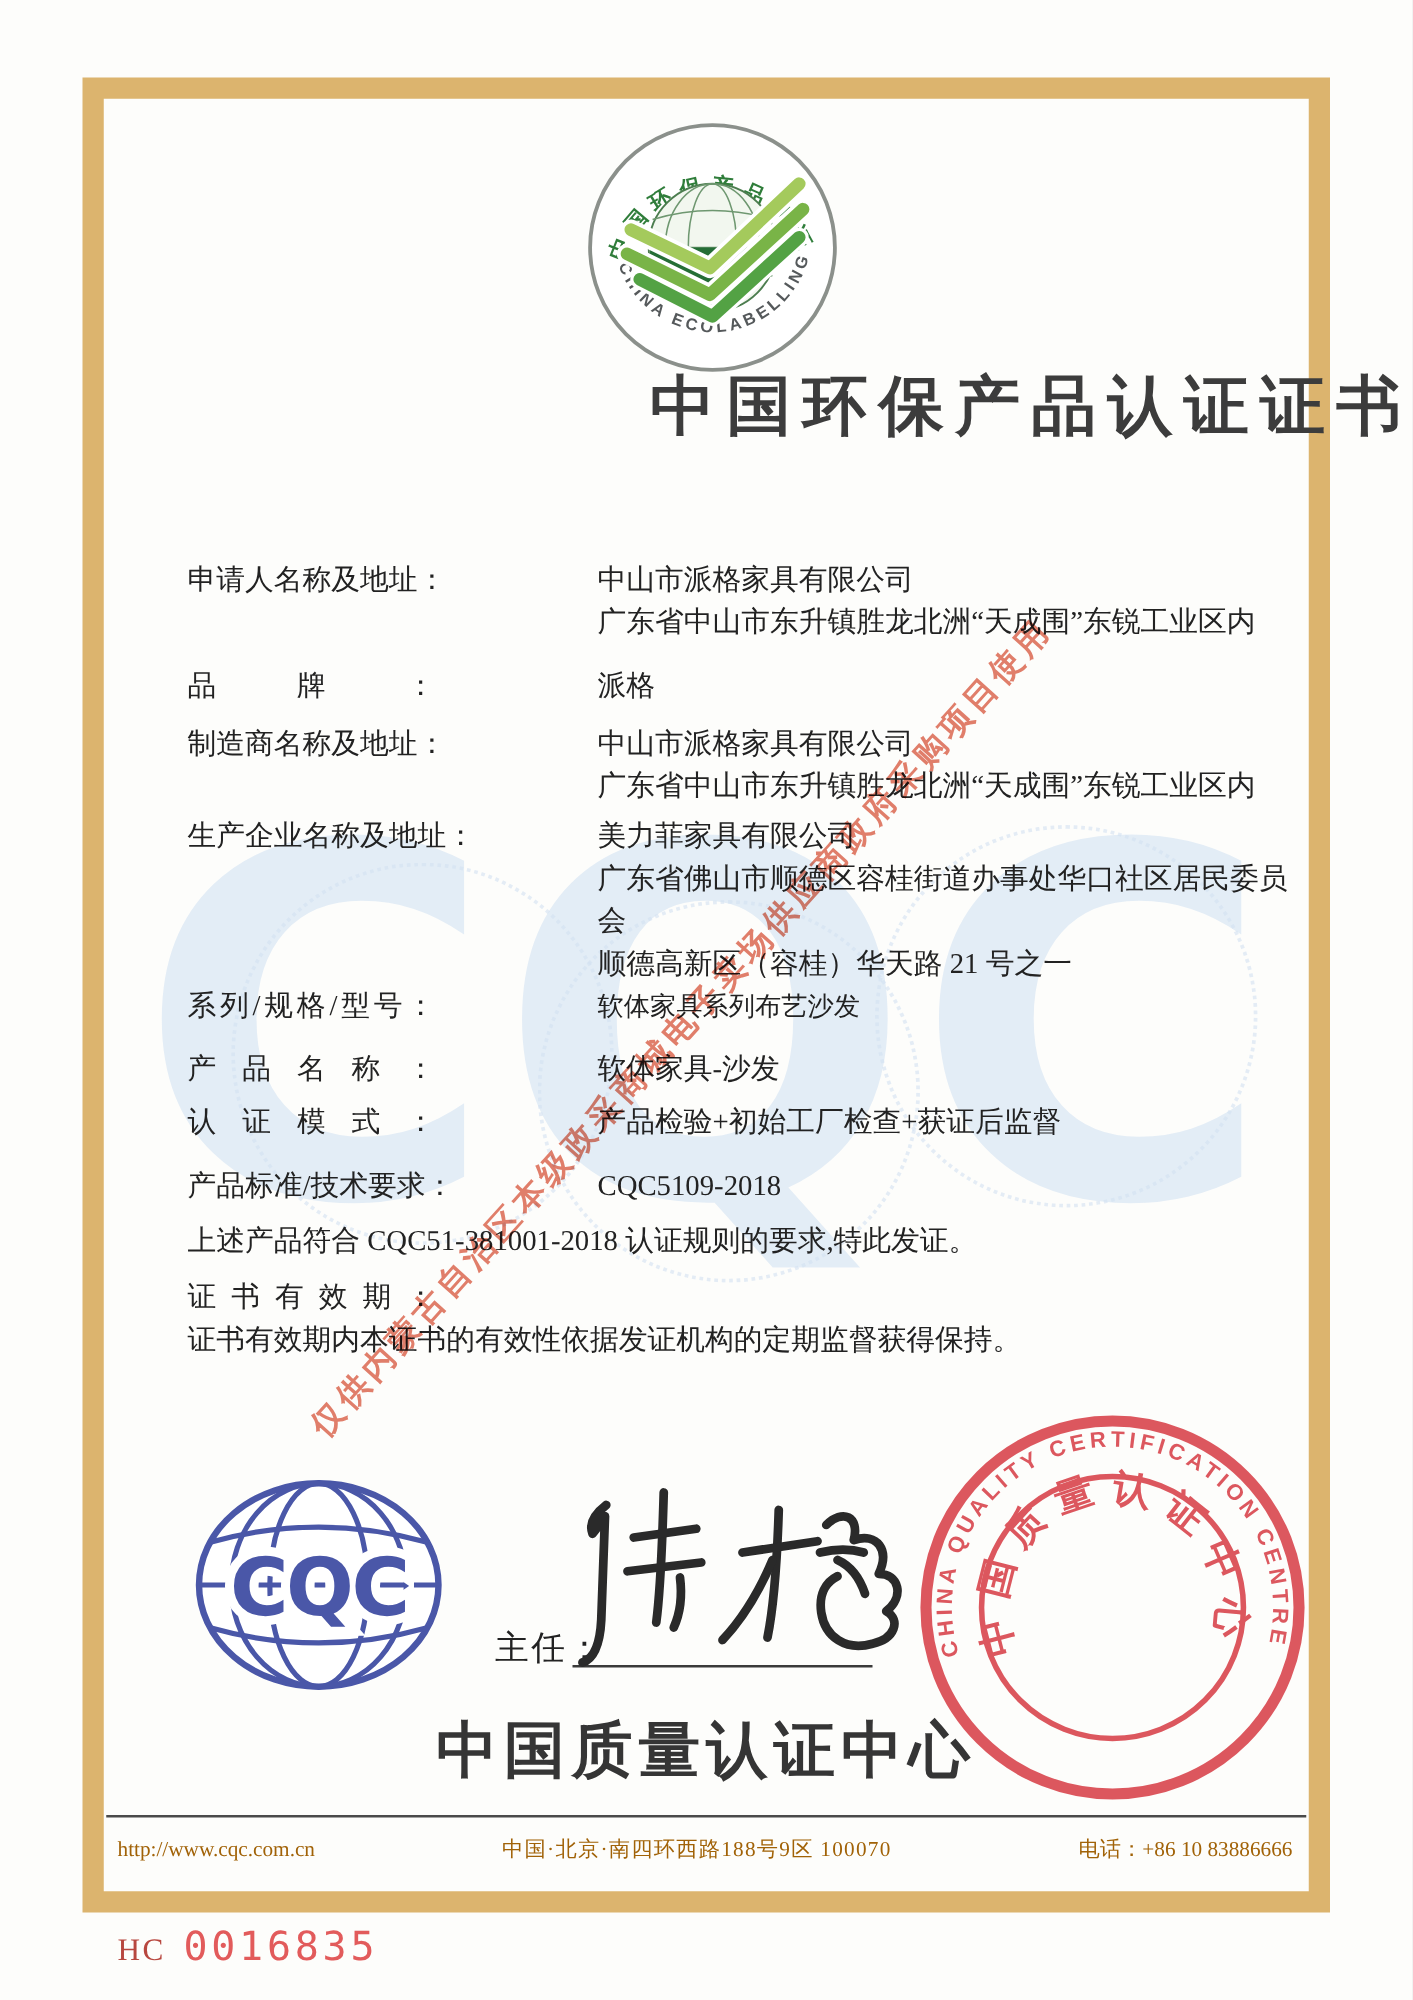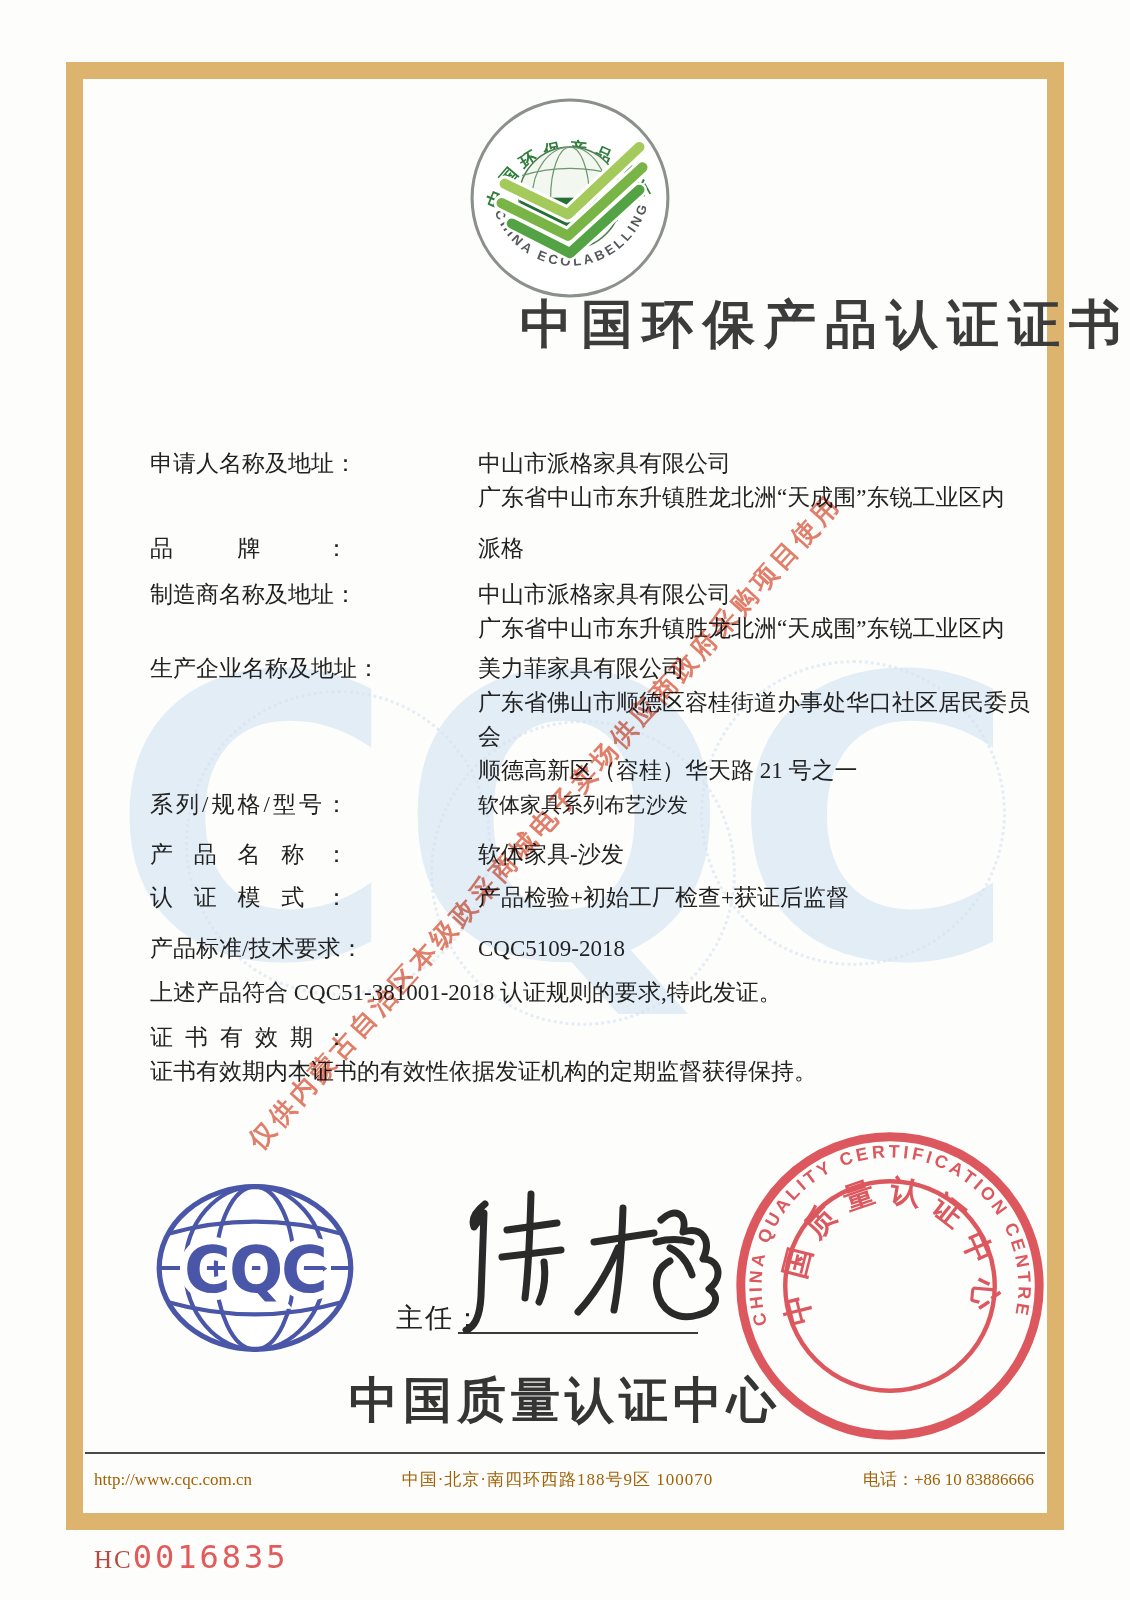--- a/index.html
+++ b/index.html
@@ -55,21 +55,21 @@
     font-size:49px;font-weight:600;letter-spacing:5px;color:#353535;
   }
   
   .footer-rule{position:absolute;left:85px;top:1452px;width:960px;border-top:2px solid #4a4a4a;z-index:2;}
   .footer{
     position:absolute;left:94px;top:1468px;width:940px;z-index:2;
     display:flex;justify-content:space-between;align-items:baseline;
     font-size:17px;color:#a16207;
   }
   .footer .mid{letter-spacing:1px;}
-  .serial{position:absolute;left:94px;top:1538px;z-index:2;display:flex;align-items:baseline;}
+  .serial{position:absolute;left:94px;top:1538px;z-index:2;display:flex;align-items:baseline;gap:14px;}
   .serial .pfx{font-size:25px;color:#b8473f;letter-spacing:2px;}
   .serial .no{font-family:"DejaVu Sans Mono",monospace;font-size:32px;color:#e25b5b;letter-spacing:3px;}
   
   .wm-diag{
     position:absolute;left:545px;top:822px;width:940px;z-index:3;text-align:center;
     transform:translate(-50%,-50%) rotate(-48deg);
     font-size:26px;letter-spacing:4px;font-weight:600;color:#dd6852;opacity:.85;
     mix-blend-mode:multiply;white-space:nowrap;pointer-events:none;
   }
 </style>

